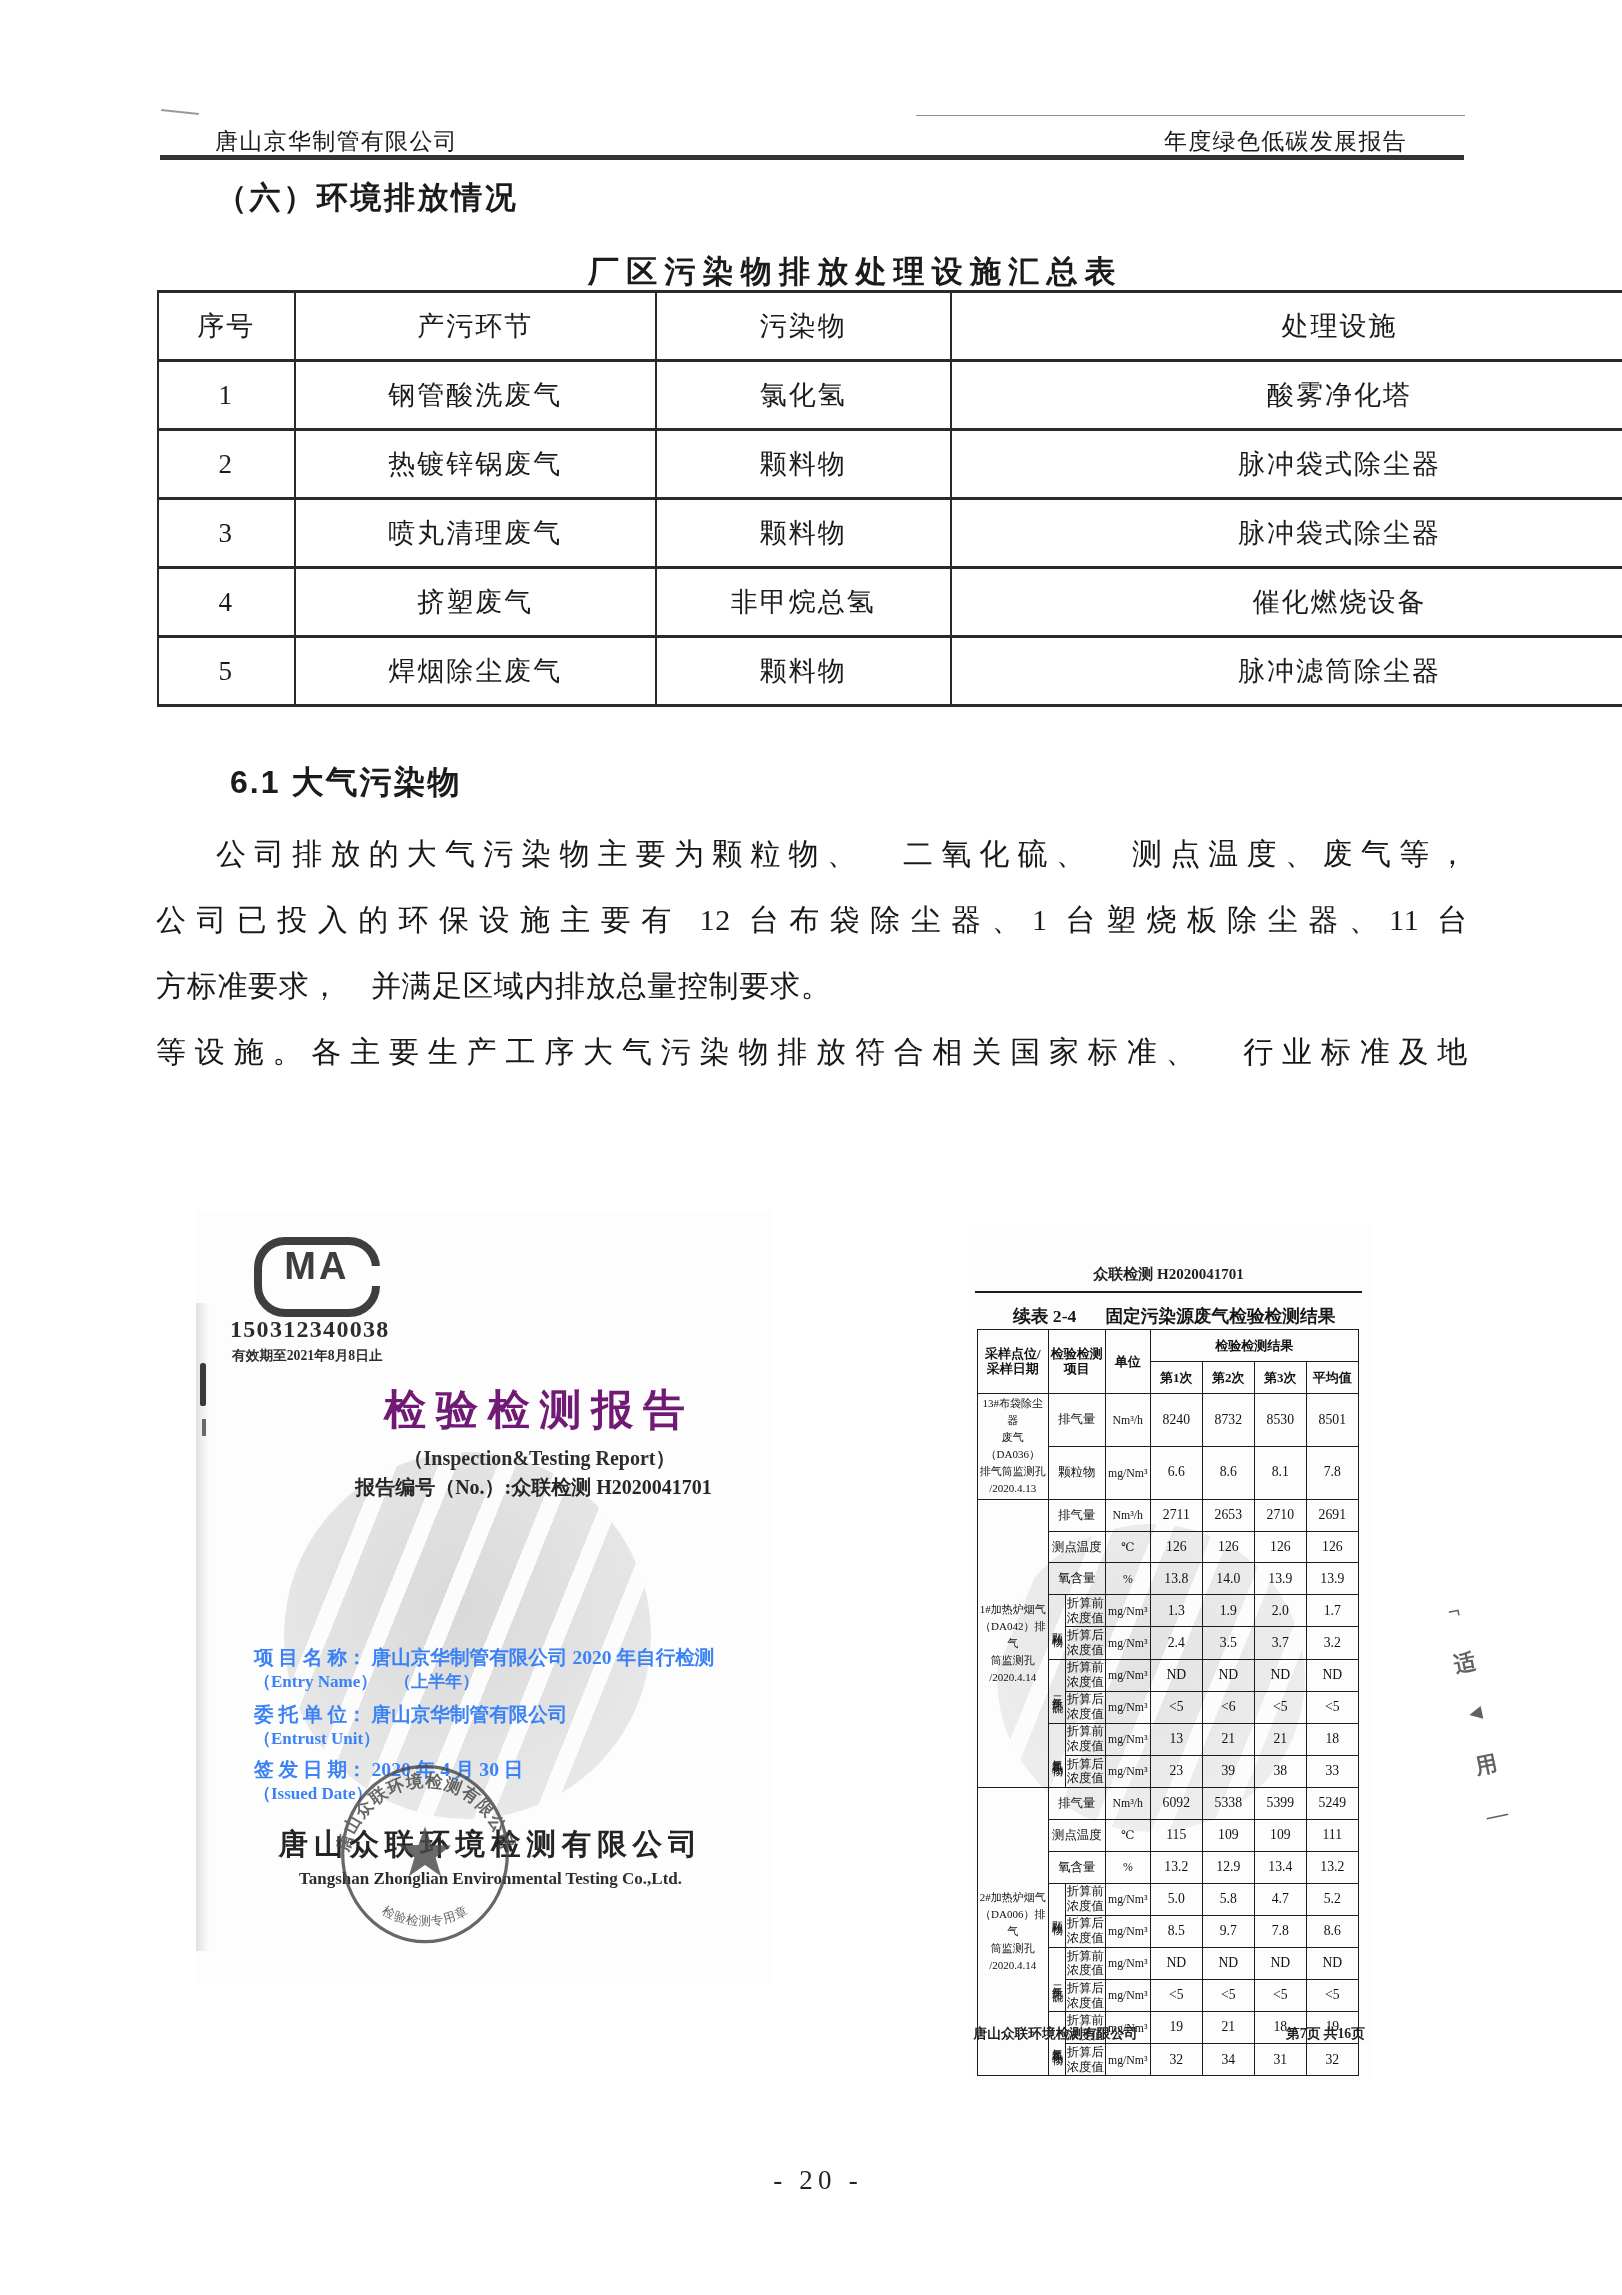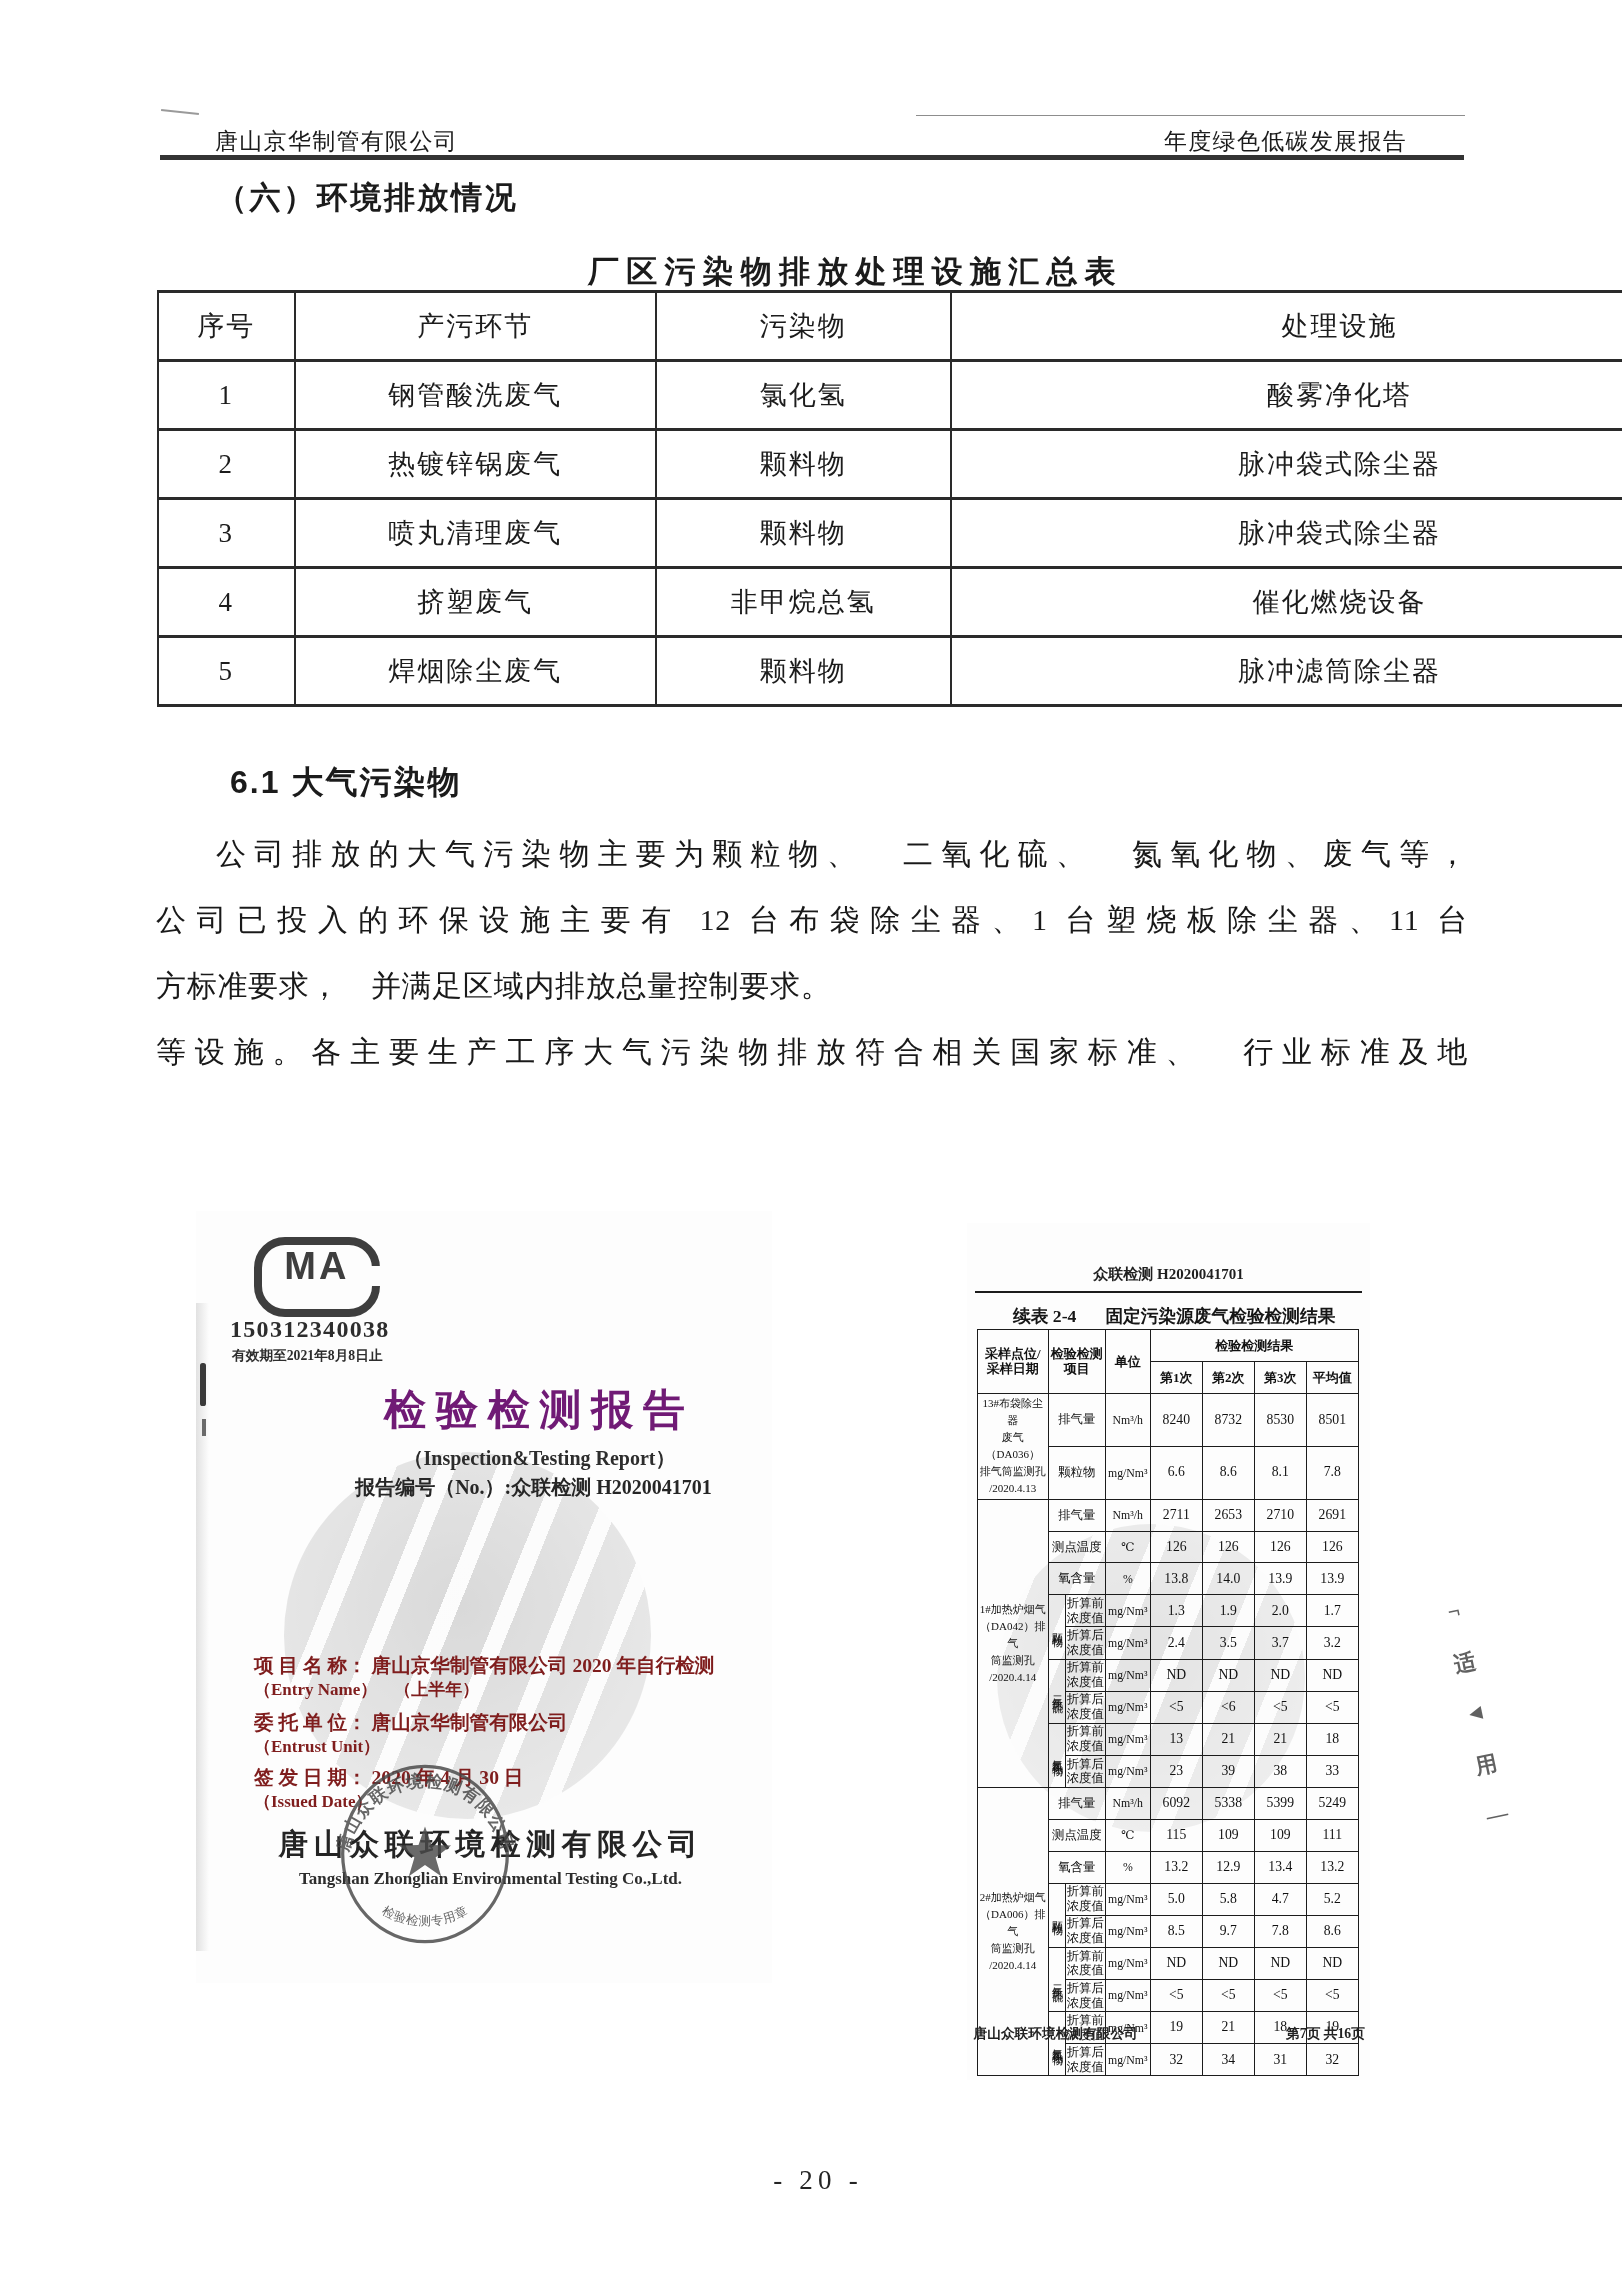--- a/index.html
+++ b/index.html
@@ -40,21 +40,21 @@
   .cma-box{left:58px;top:26px;width:110px;height:64px;border:8.5px solid #3e3e3e;border-radius:31px;
     display:flex;align-items:flex-start;justify-content:center;z-index:2;}
   .cma-box .cma-txt{font-size:38px;font-weight:bold;letter-spacing:3.3px;color:#3e3e3e;
     font-family:"Liberation Sans","DejaVu Sans",sans-serif;}
   .cma-gap{position:absolute;right:-10.5px;top:21px;width:11.8px;height:19.6px;background:#fdfdfd;}
   .cma-no{left:34px;top:105px;font-size:24px;font-weight:bold;letter-spacing:1.3px;color:#2d2d2d;z-index:2;}
   .cma-valid{left:36px;top:136px;font-size:13.7px;font-weight:bold;color:#2d2d2d;z-index:2;}
   .cover-title{left:111px;top:171px;width:465px;text-align:center;font-size:42px;font-weight:bold;letter-spacing:9.8px;color:#701a75;z-index:2;}
   .cover-sub{left:111px;top:234px;width:465px;text-align:center;font-size:20px;font-weight:bold;color:#2d2d2d;z-index:2;}
   .cover-no{left:105px;top:263px;width:465px;text-align:center;font-size:20px;font-weight:bold;color:#262626;z-index:2;}
-  .fld{left:58px;width:484px;font-weight:bold;color:#7f1d1d;z-index:2;margin-top:8px;}
+  .fld{left:58px;width:484px;font-weight:bold;color:#3b82f6;z-index:2;}
   .fld.zh{font-size:19.6px;}
   .fld.en{font-size:17px;}
   .company-zh{left:79px;top:614px;width:432px;text-align:center;font-size:29.5px;font-weight:bold;letter-spacing:5.9px;color:#242424;z-index:2;}
   .company-en{left:72px;top:658px;width:445px;text-align:center;font-size:17px;font-weight:bold;color:#2d2d2d;z-index:2;}
   .wm{border-radius:50%;
     background:
       repeating-linear-gradient(112deg, rgba(255,255,255,0) 0 38px, rgba(255,255,255,.95) 38px 55px),
       radial-gradient(circle at 48% 42%, #a9a9a9 0%, #c6c6c6 60%, #d8d8d8 100%);
     z-index:0;}
   .wm-left{left:88px;top:241px;width:367px;height:367px;opacity:.42;}
@@ -140,21 +140,21 @@
           <td>5</td>
           <td>焊烟除尘废气</td>
           <td>颗料物</td>
           <td>脉冲滤筒除尘器</td>
         </tr>
       </tbody>
     </table>
 
   <div class="abs sub-title sans">6.1 大气污染物</div>
   <div class="abs bodytext">
-    <div class="ln jl ind">公司排放的大气污染物主要为颗粒物、　二氧化硫、　氮氧化物、废气等，</div>
+    <div class="ln jl ind">公司排放的大气污染物主要为颗粒物、　二氧化硫、　测点温度、废气等，</div>
     <div class="ln jl">公司已投入的环保设施主要有 12 台布袋除尘器、1 台塑烧板除尘器、11 台</div>
     <div class="ln">方标准要求，　并满足区域内排放总量控制要求。</div>
     <div class="ln jl">等设施。各主要生产工序大气污染物排放符合相关国家标准、　行业标准及地</div>
   </div>
 
   <div id="cover-scan" class="abs">
     <div class="abs edge-strip"></div>
     <div class="abs edge-mark1"></div>
     <div class="abs edge-mark2"></div>
     <div class="abs wm wm-left"></div>

